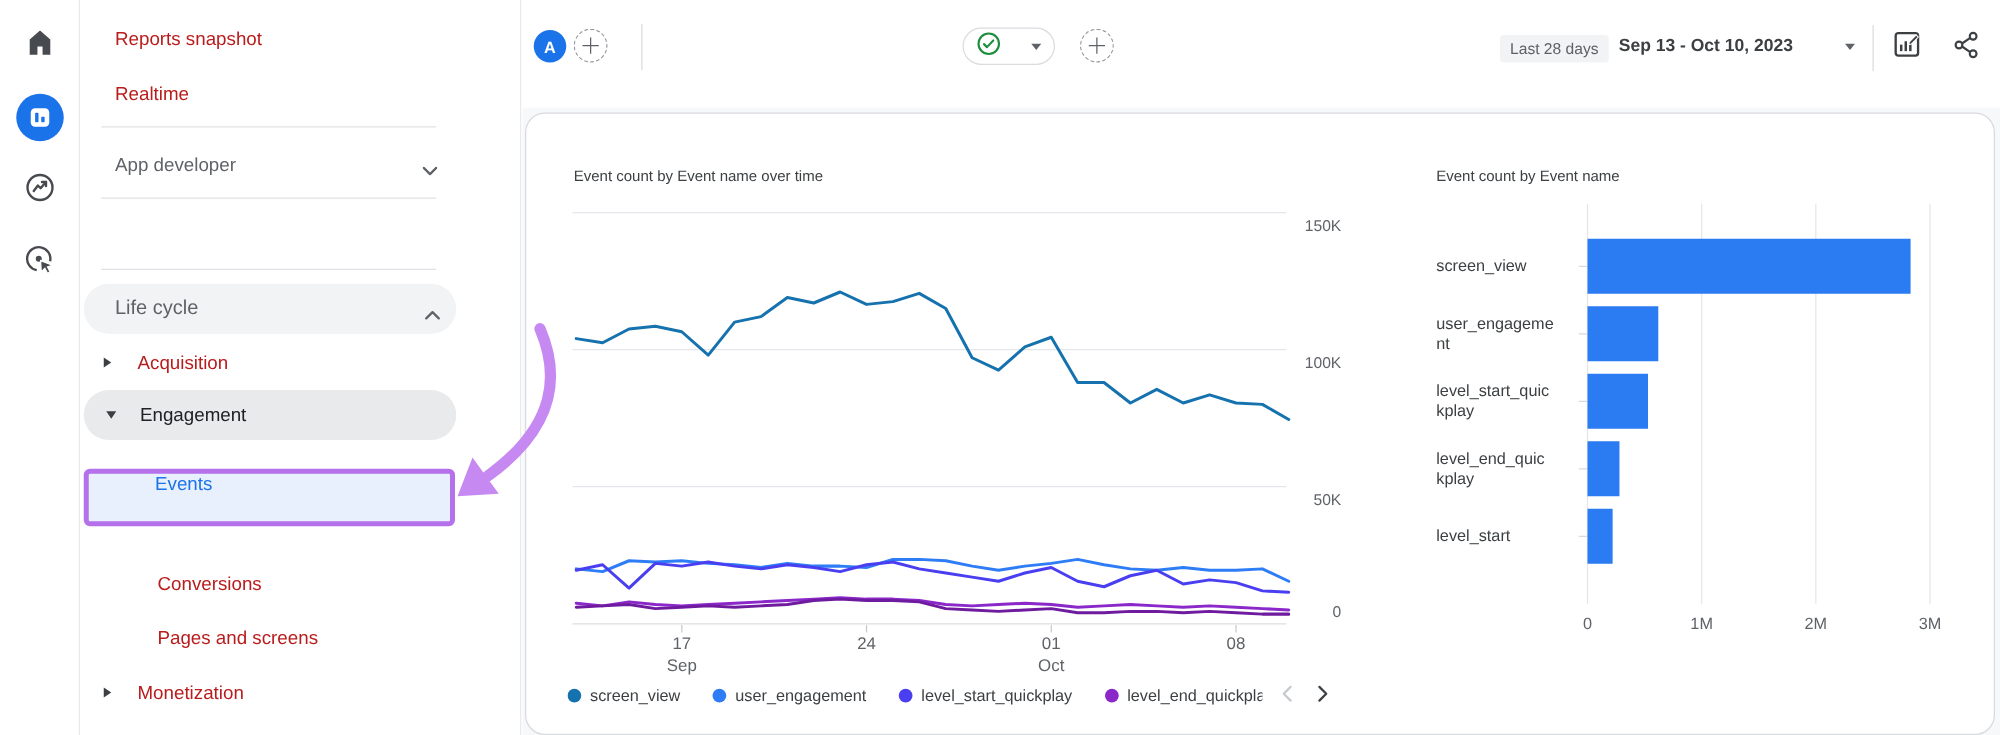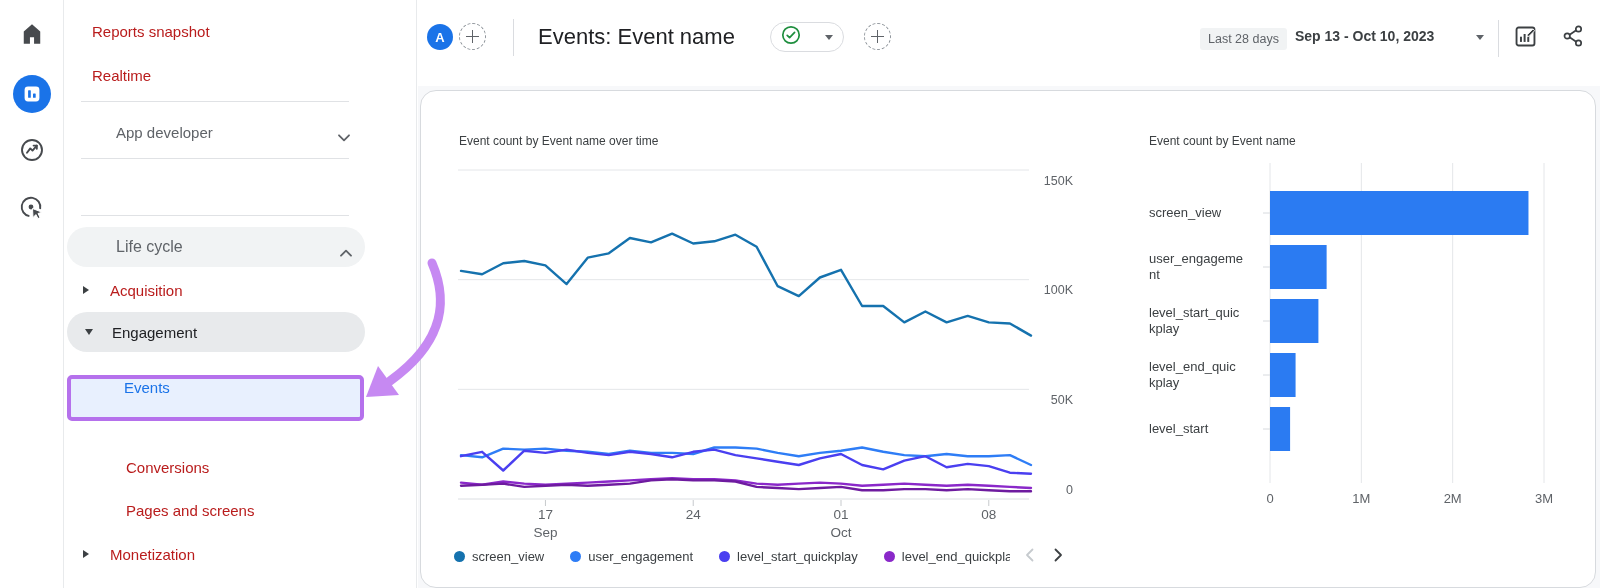--- a/index.html
+++ b/index.html
@@ -10,21 +10,21 @@
   
   .rail { position:absolute; left:0; top:0; width:64px; height:588px; background:#fff; border-right:1px solid #e8eaec; z-index:3; }
   .rail-btn { position:absolute; left:12px; width:40px; height:40px; display:flex; align-items:center; justify-content:center; border-radius:50%; cursor:pointer; }
   .rail-circle { width:38px; height:38px; border-radius:50%; background:#1a73e8; display:flex; align-items:center; justify-content:center; }
 
   
   .sidebar { position:absolute; left:65px; top:0; width:352px; height:588px; background:#fff; border-right:1px solid #e8eaec; z-index:2; }
   .nav-row { position:absolute; left:0; width:300px; height:34px; display:flex; align-items:center; cursor:pointer; font-size:15px; font-weight:500; color:#b91c1c; }
   .nav-row .lbl { pointer-events:none; }
   .nav-top .lbl { margin-left:27px; }
-  .nav-group { color:#5f6368; font-weight:400;padding-left:24px; }
+  .nav-group { color:#5f6368; font-weight:400; }
   .nav-group .lbl { margin-left:27px; }
   .nav-pill { position:absolute; left:2px; width:298px; height:40px; border-radius:20px; display:flex; align-items:center; cursor:pointer;text-align:right; }
   .chev { position:absolute; left:273px; top:50%; transform:translateY(-50%); width:12px; height:8px; }
   .sep { position:absolute; left:16px; width:268px; height:1px; background:#e0e2e5; }
   .tri-right { width:0; height:0; border-left:6px solid #3c4043; border-top:4.5px solid transparent; border-bottom:4.5px solid transparent; }
   .tri-down { width:0; height:0; border-top:6px solid #3c4043; border-left:4.5px solid transparent; border-right:4.5px solid transparent; }
   .lvl1 { position:absolute; left:18px; top:50%; transform:translateY(-50%); }
   .lvl1-lbl { margin-left:45px; }
   .lvl2-lbl { margin-left:61px; }
   .events-box { position:absolute; left:2px; top:375px; width:297px; height:46px; border:4px solid #b571ec; border-radius:5px; background:#e8f0fe; display:flex; align-items:flex-start; cursor:pointer; }
@@ -164,21 +164,20 @@
     <polygon points="366,397 399,395 378,366" fill="#c689f2"></polygon>
   </svg>
 
   <div class="main">
     <header class="header">
       <div class="avatar">A</div>
       <div class="dash-circle" style="left:41px; top:23px;">
         <span class="plus"></span>
       </div>
       <div class="vdiv" style="left:95px; top:19px; height:37px;"></div>
-      <h1 class="page-title" style="font-weight:400">Events: Event name</h1>
       <div class="check-pill">
         <span>
           <svg width="20" height="20" viewBox="0 0 20 20">
               <circle cx="10" cy="10" r="8.2" fill="#fff" stroke="#1e8e3e" stroke-width="1.7"></circle>
               <path d="M6.2 10.3l2.4 2.4 5-5.3" fill="none" stroke="#1e8e3e" stroke-width="1.7" stroke-linecap="round" stroke-linejoin="round"></path>
             </svg>
         </span>
         <span class="caret-down"></span>
       </div>
       <div class="dash-circle" style="left:446px; top:23px;">

